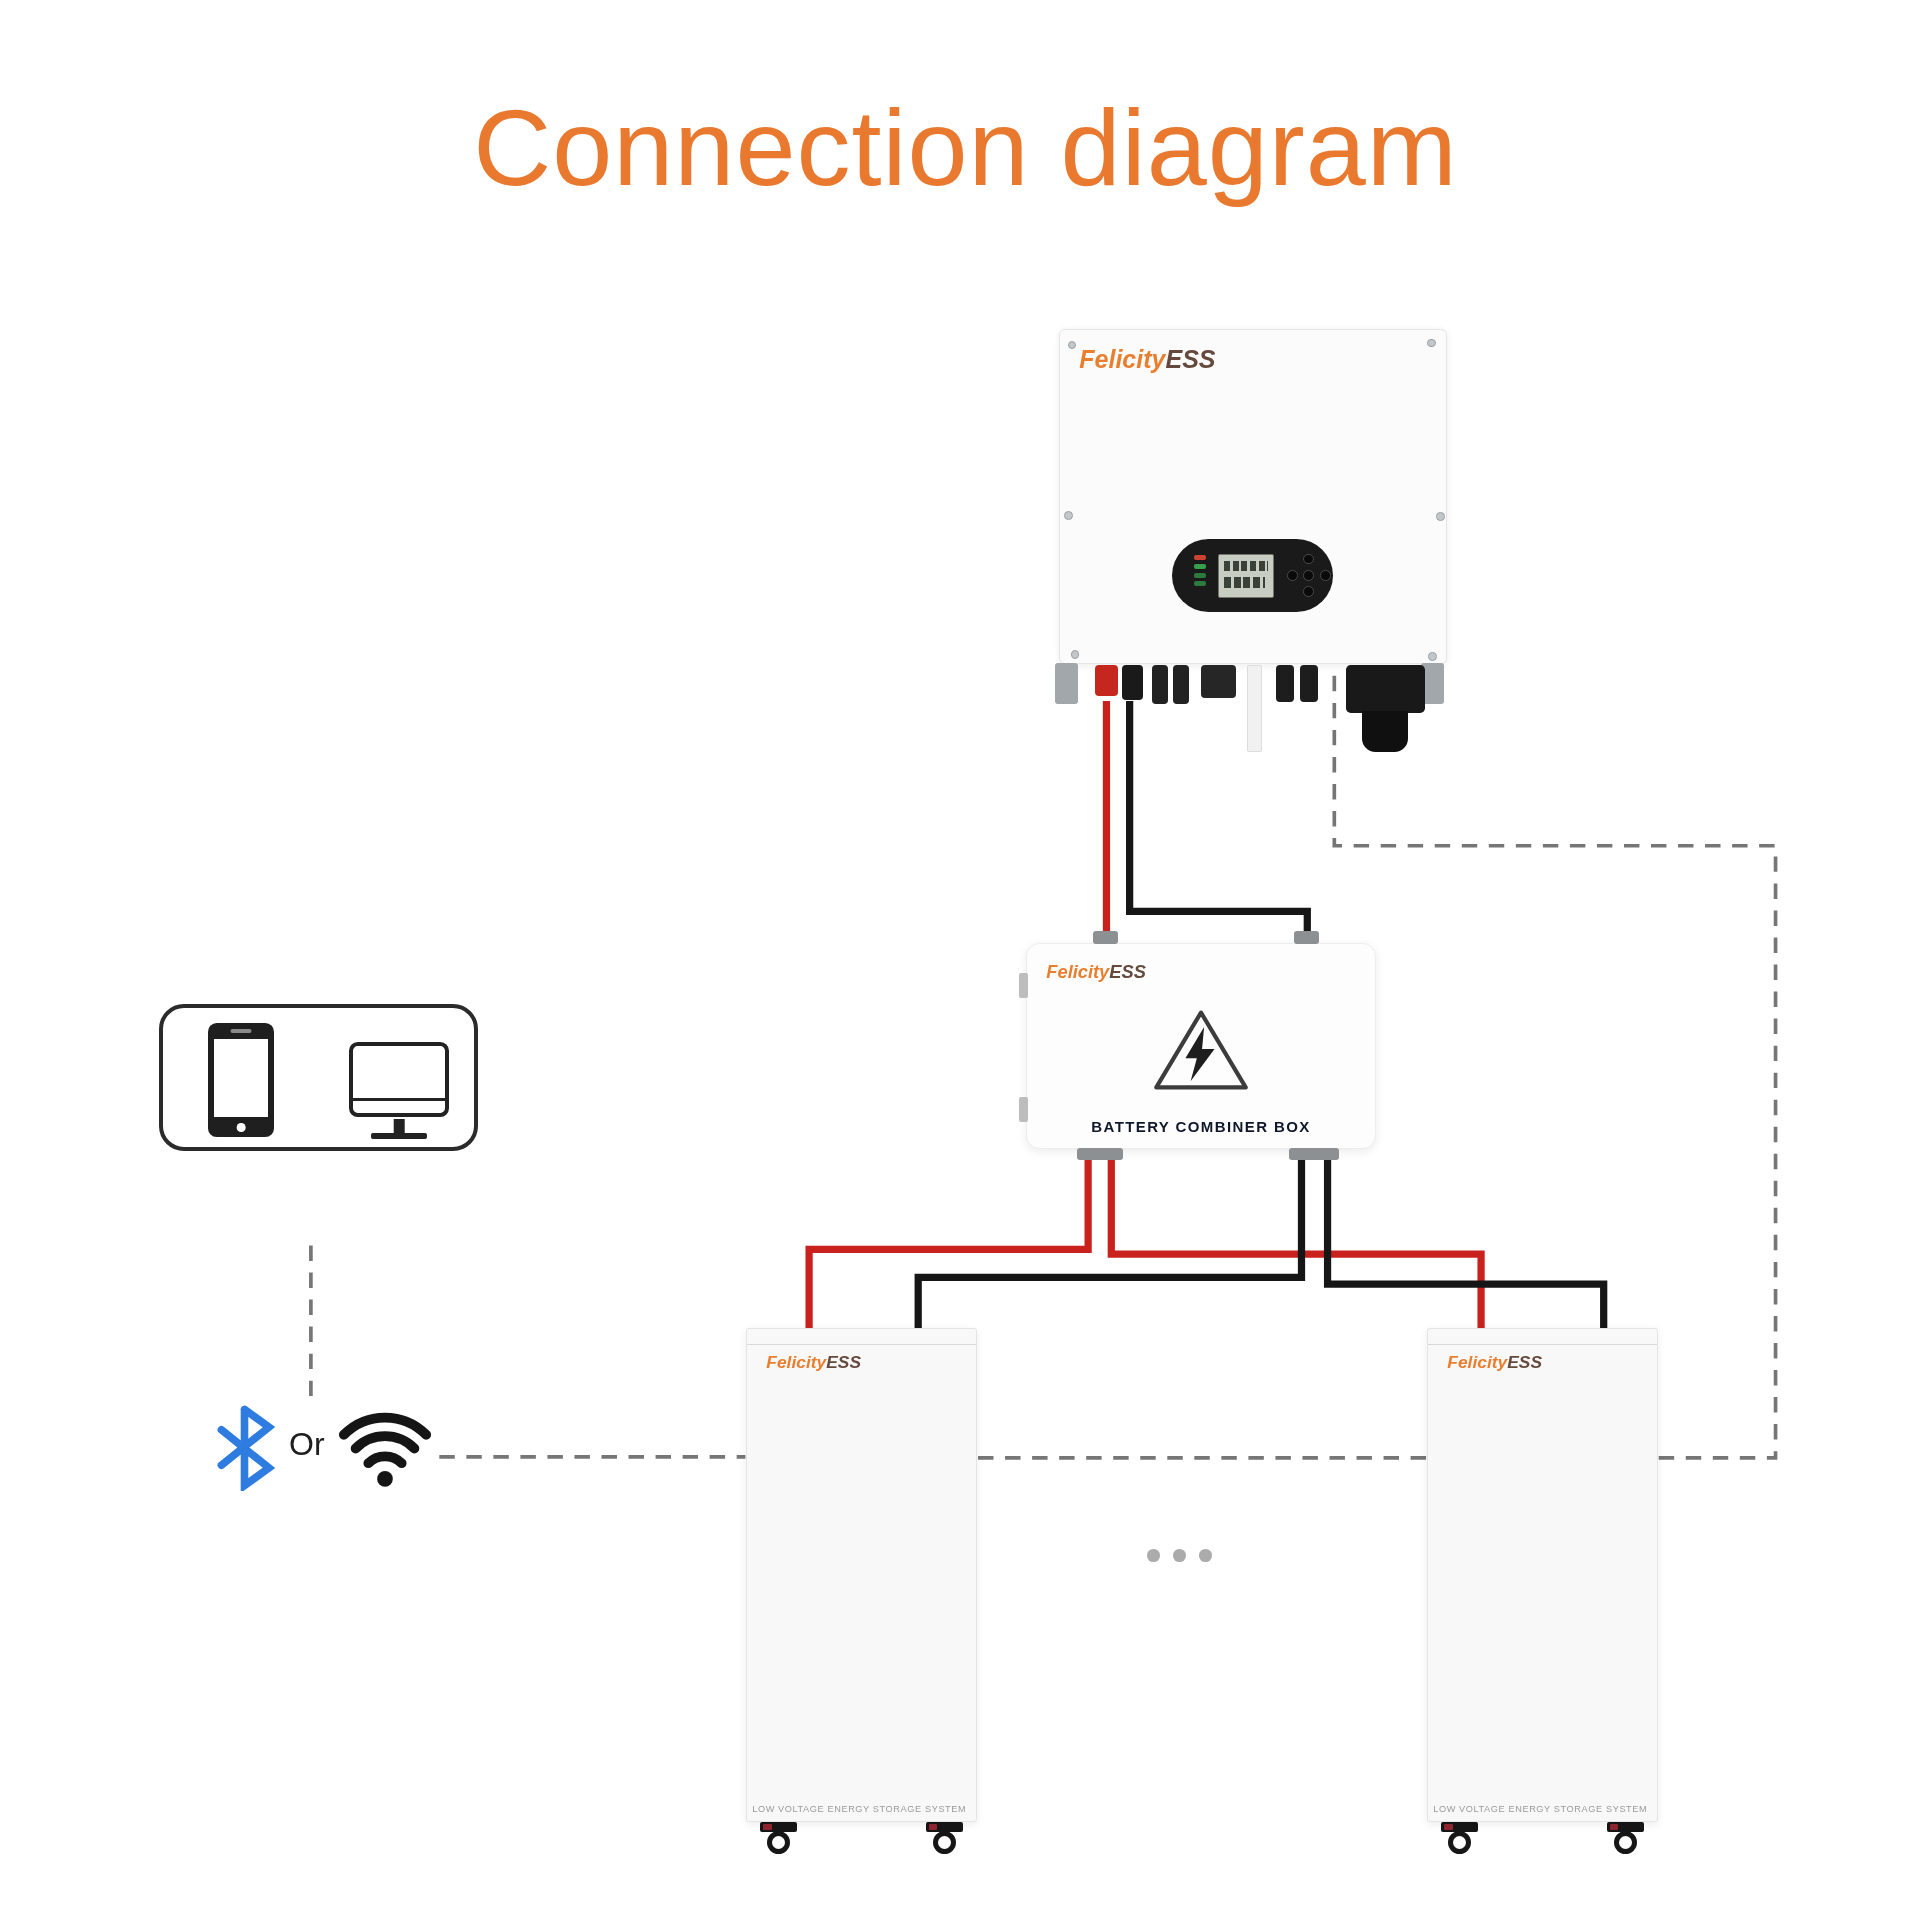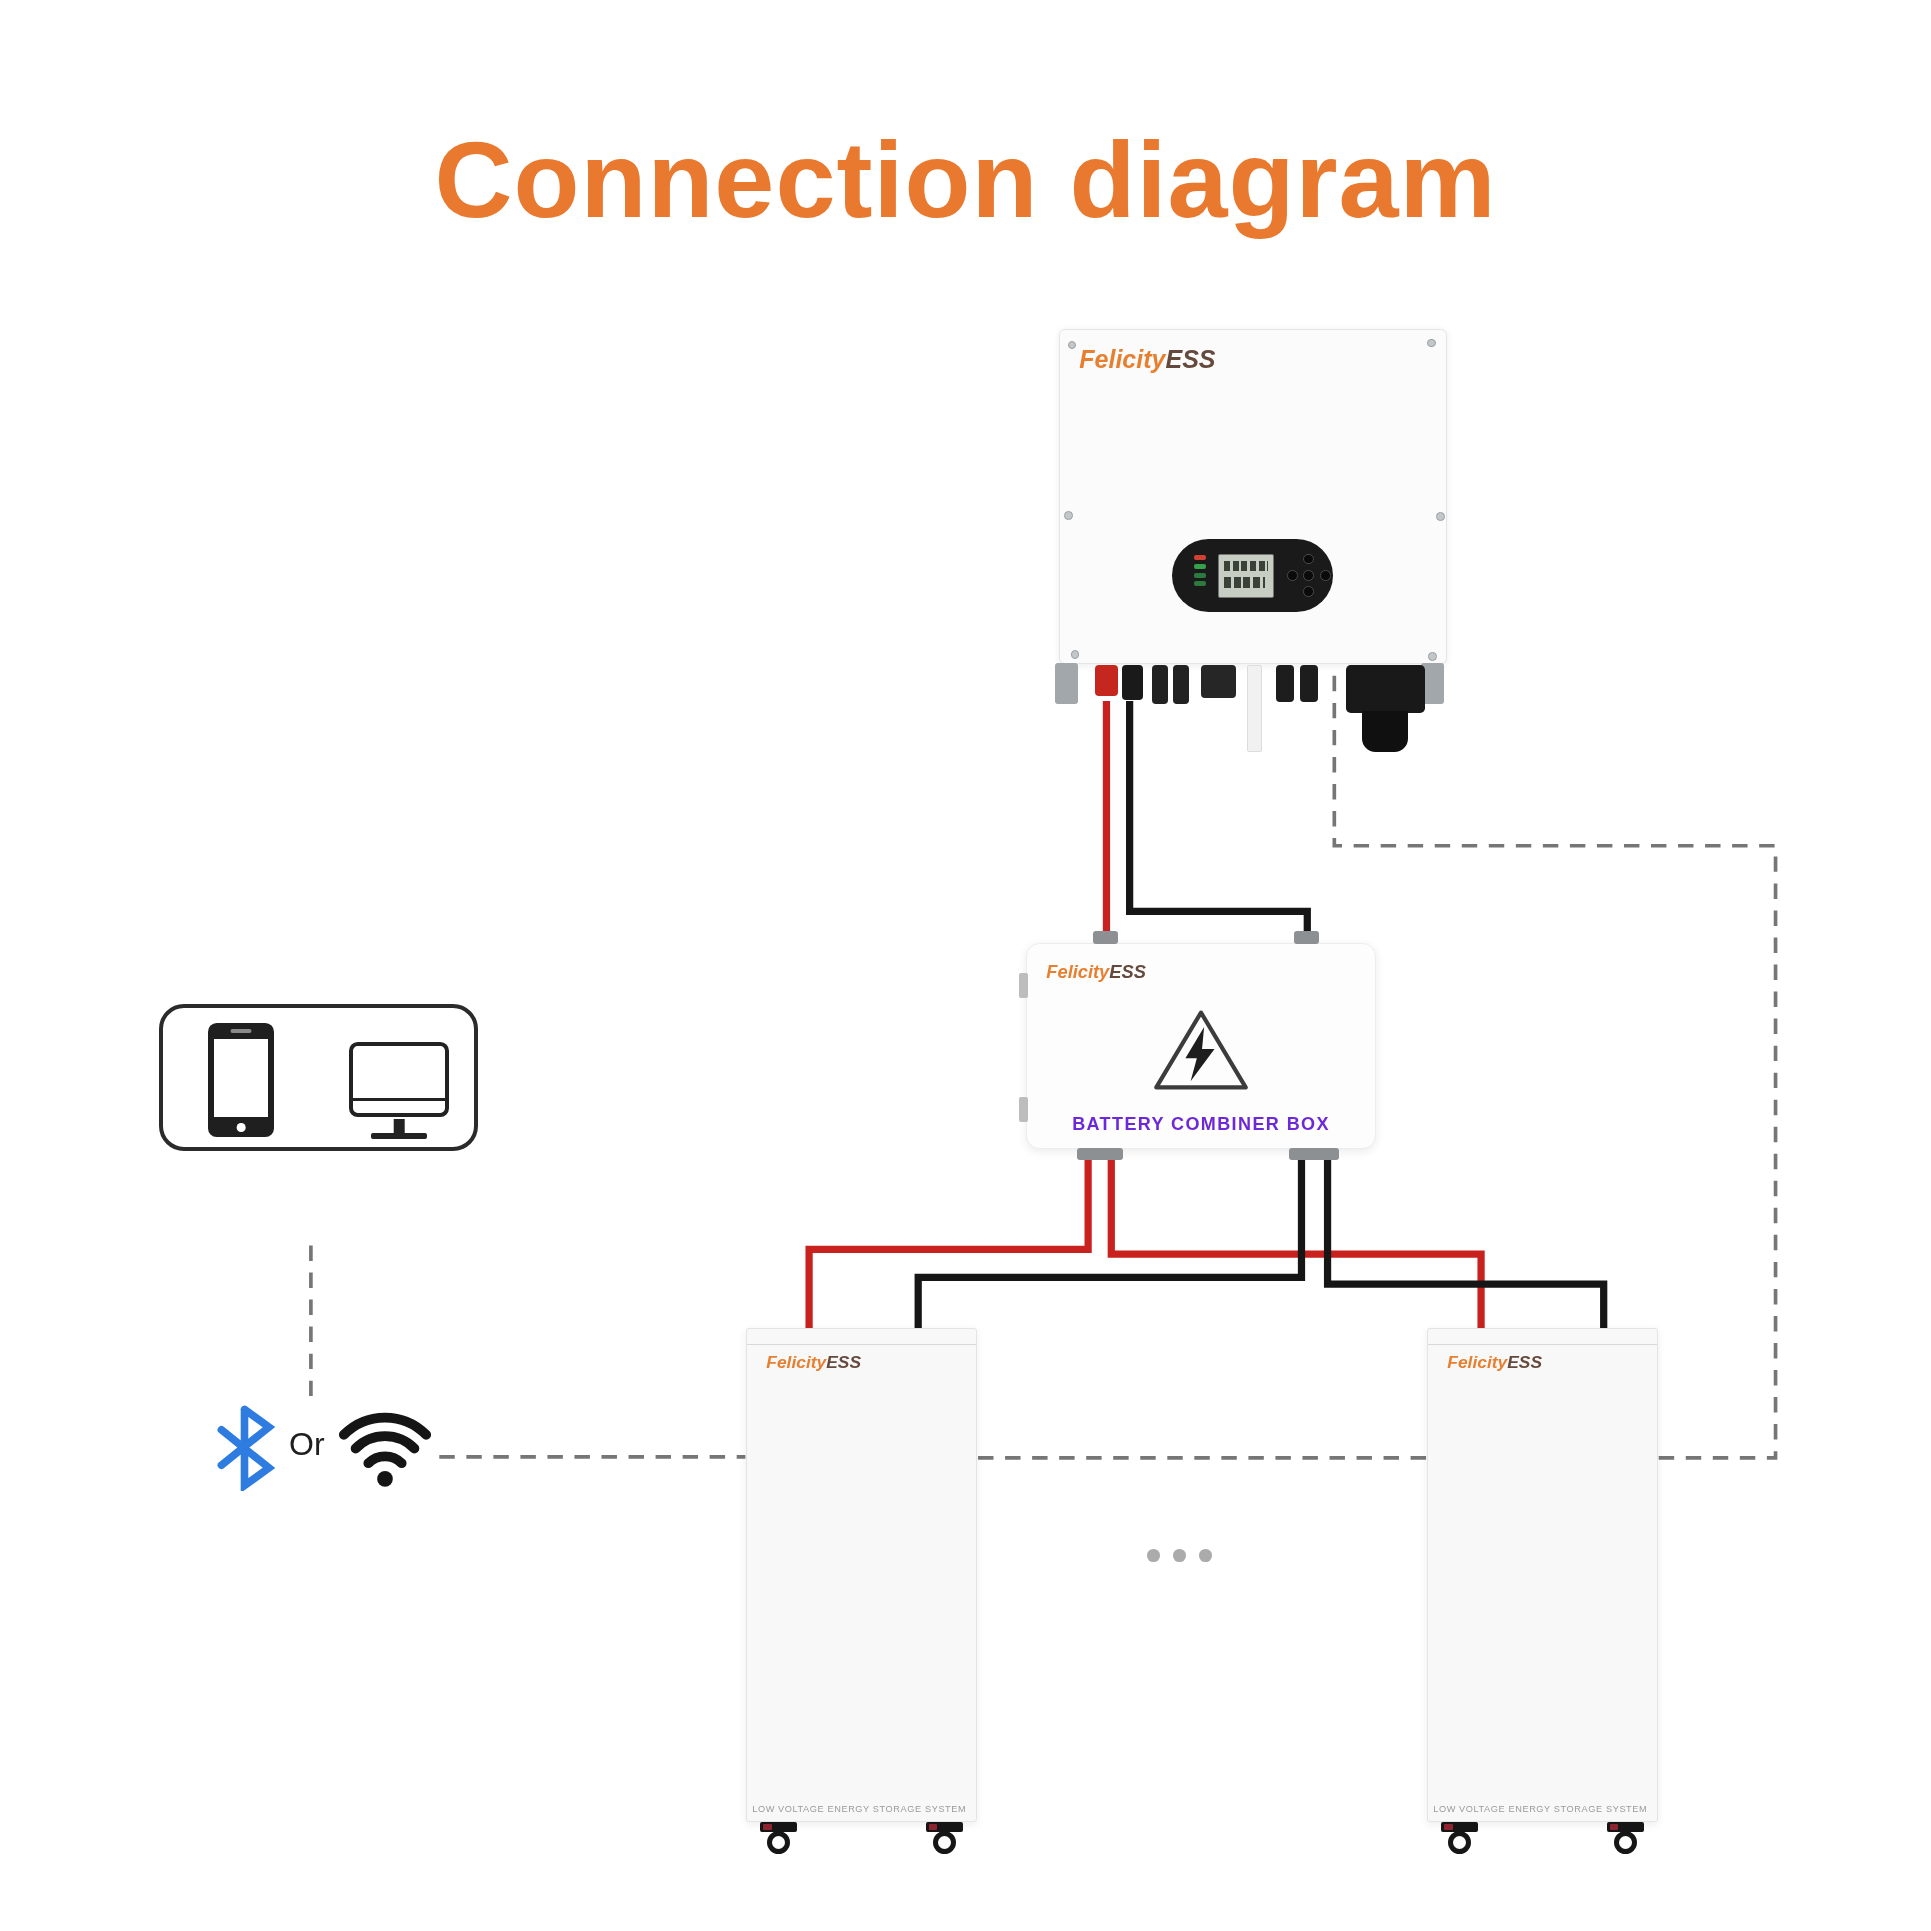--- a/index.html
+++ b/index.html
@@ -10,21 +10,21 @@
     --bluetooth-blue:#2E7CE0;
     --brand-orange:#E87F2F;
     --brand-dark:#64493C;
   }
   *{margin:0;padding:0;box-sizing:border-box;}
   body{font-family:"Liberation Sans",sans-serif;background:#fff;}
   .stage{position:relative;width:1931px;height:1931px;background:#ffffff;overflow:hidden;}
 
   
   .title{position:absolute;left:0;right:0;top:85px;text-align:center;
-         font-size:108px;font-weight:bold;color:var(--accent-orange);letter-spacing:1px;z-index:3;margin-top:32px;}
+         font-size:108px;font-weight:normal;color:var(--accent-orange);letter-spacing:1px;z-index:3;}
 
   
   svg.wires{position:absolute;left:0;top:0;z-index:1;}
   .cable{fill:none;stroke-width:7.5;}
   .cable-red{stroke:var(--cable-red);}
   .cable-black{stroke:var(--cable-black);}
   .dash{fill:none;stroke:var(--dash-gray);stroke-width:3.8;stroke-dasharray:16 12;}
 
   
   .device{position:absolute;z-index:2;}
@@ -57,21 +57,21 @@
         border-radius:0 0 13.5px 13.5px;}
 
   
   .combiner{left:1026px;top:943px;width:350px;height:206px;background:#fdfdfd;border:1px solid #ededed;
             border-radius:13.5px;box-shadow:0 2.9px 9.7px rgba(0,0,0,.08);}
   .combiner .logo{position:absolute;left:19.3px;top:19.3px;font-size:18.3px;}
   .tab{position:absolute;left:-7.7px;width:8.7px;height:25px;background:#bdbdbd;border-radius:1.9px;}
   .nub{position:absolute;background:#8d9093;border-radius:2.9px;}
   .warn{position:absolute;left:50%;top:60px;transform:translateX(-50%);}
   .combiner-label{position:absolute;left:0;right:0;bottom:12.6px;text-align:center;
-                  font-size:18px;font-weight:bold;color:#6d28d9;letter-spacing:1.4px;}
+                  font-size:15px;font-weight:bold;color:#0f172a;letter-spacing:1.4px;}
 
   
   .battery{top:1328px;width:231px;height:494px;background:#f8f8f8;border:1px solid #e4e4e4;
            border-radius:2.9px;box-shadow:0 2.9px 8.7px rgba(0,0,0,.07);}
   .battery .seam{position:absolute;left:0;right:0;top:14.5px;height:1px;background:#d9d9d9;}
   .battery .logo{position:absolute;left:19.3px;top:25px;font-size:17.4px;}
   .battery-label{position:absolute;right:9.7px;bottom:6.8px;font-size:9.2px;color:#9a9a9a;
                  letter-spacing:0.6px;white-space:nowrap;}
   .caster{position:absolute;top:493px;width:44px;}
   .caster.cl{left:9.7px;} .caster.cr{right:9.7px;}

